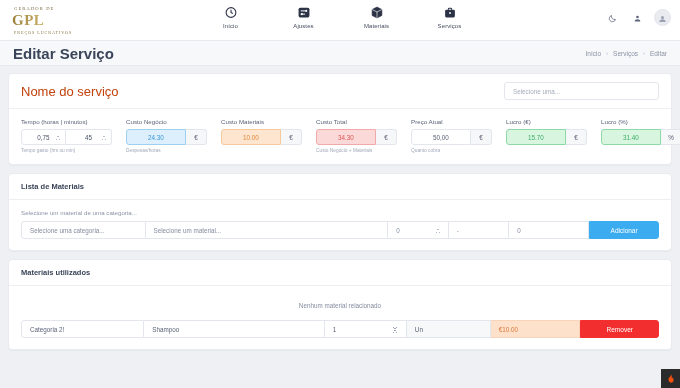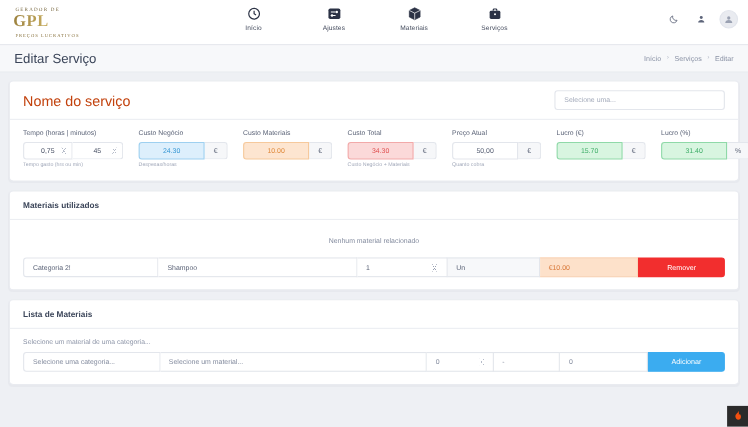--- a/index.html
+++ b/index.html
@@ -69,21 +69,21 @@
     color: #9aa1b2;
   }
 
   
   .pagebar {
     height: 25px; background: #f7f8fa;
     border-bottom: 1px solid #e7e9ee;
     display: flex; align-items: center; justify-content: space-between;
     padding: 0 13px;
   }
-  .pagebar h1 { font-size: 12px; color: #3b4559; font-weight: 400; }
+  .pagebar h1 { font-size: 15px; color: #3b4559; font-weight: 700; }
   .crumbs { display: flex; align-items: center; gap: 5px; font-size: 6.5px; color: #8b93a6; }
   .crumbs .sep { color: #b4bac7; font-size: 6px; }
   .crumbs .cr { color: #8b93a6; }
   .crumbs .cr.last { color: #8b93a6; }
 
   
   .wrap { padding: 7px 8px 0 8px; }
   .card {
     background: #ffffff; border: 1px solid #e9ebf0;
     border-radius: 4px; margin-bottom: 8px;
@@ -366,52 +366,52 @@
           <div class="addon">%</div>
         </div>
         <div class="fhint"></div>
       </div>
 
     </div>
   </div>
 
   <div class="card">
     <div class="card-head">
+      <div class="card-title-sm">Lista de Materiais</div>
+    </div>
+    <div class="card-body">
+      <div class="body-note">Selecione um material de uma categoria...</div>
+      <div class="mrow">
+        <div class="cell c-cat">Selecione uma categoria...</div>
+        <div class="cell c-mat">Selecione um material...</div>
+        <div class="cell c-qty">0</div>
+        <div class="cell c-un">-</div>
+        <div class="cell c-tot">0</div>
+        <div class="btn-add">Adicionar</div>
+      </div>
+    </div>
+  </div>
+
+  <div class="card">
+    <div class="card-head">
       <div class="card-title-sm">Materiais utilizados</div>
     </div>
     <div class="card-body" style="padding-top:0;">
       <div class="empty-note">Nenhum material relacionado</div>
       <div class="mrow row-used">
         <div class="cell u-cat">Categoria 2!</div>
         <div class="cell u-mat">Shampoo</div>
         <div class="cell u-qty">1</div>
         <div class="cell u-un">Un</div>
         <div class="cell u-price">€10.00</div>
         <div class="btn-remove">Remover</div>
       </div>
     </div>
   </div>
 
-  <div class="card">
-    <div class="card-head">
-      <div class="card-title-sm">Lista de Materiais</div>
-    </div>
-    <div class="card-body">
-      <div class="body-note">Selecione um material de uma categoria...</div>
-      <div class="mrow">
-        <div class="cell c-cat">Selecione uma categoria...</div>
-        <div class="cell c-mat">Selecione um material...</div>
-        <div class="cell c-qty">0</div>
-        <div class="cell c-un">-</div>
-        <div class="cell c-tot">0</div>
-        <div class="btn-add">Adicionar</div>
-      </div>
-    </div>
-  </div>
-
 </div>
 
 <div class="flame-box">
   <span>
     <svg width="10" height="11" viewBox="0 0 24 24" fill="#f4500f">
       <path d="M12 2c.6 3.2-1.4 4.6-2.9 6.2C7.3 10.1 6 11.9 6 14.4 6 18.6 9.1 22 12.4 22c3.3 0 5.9-2.9 5.9-6.6 0-2.6-1.2-4.4-2.6-6.1-.6 1-1.4 1.7-2.2 1.9.8-2.6.4-6.1-1.5-9.2z"></path>
     </svg>
   </span>
 </div>
 

